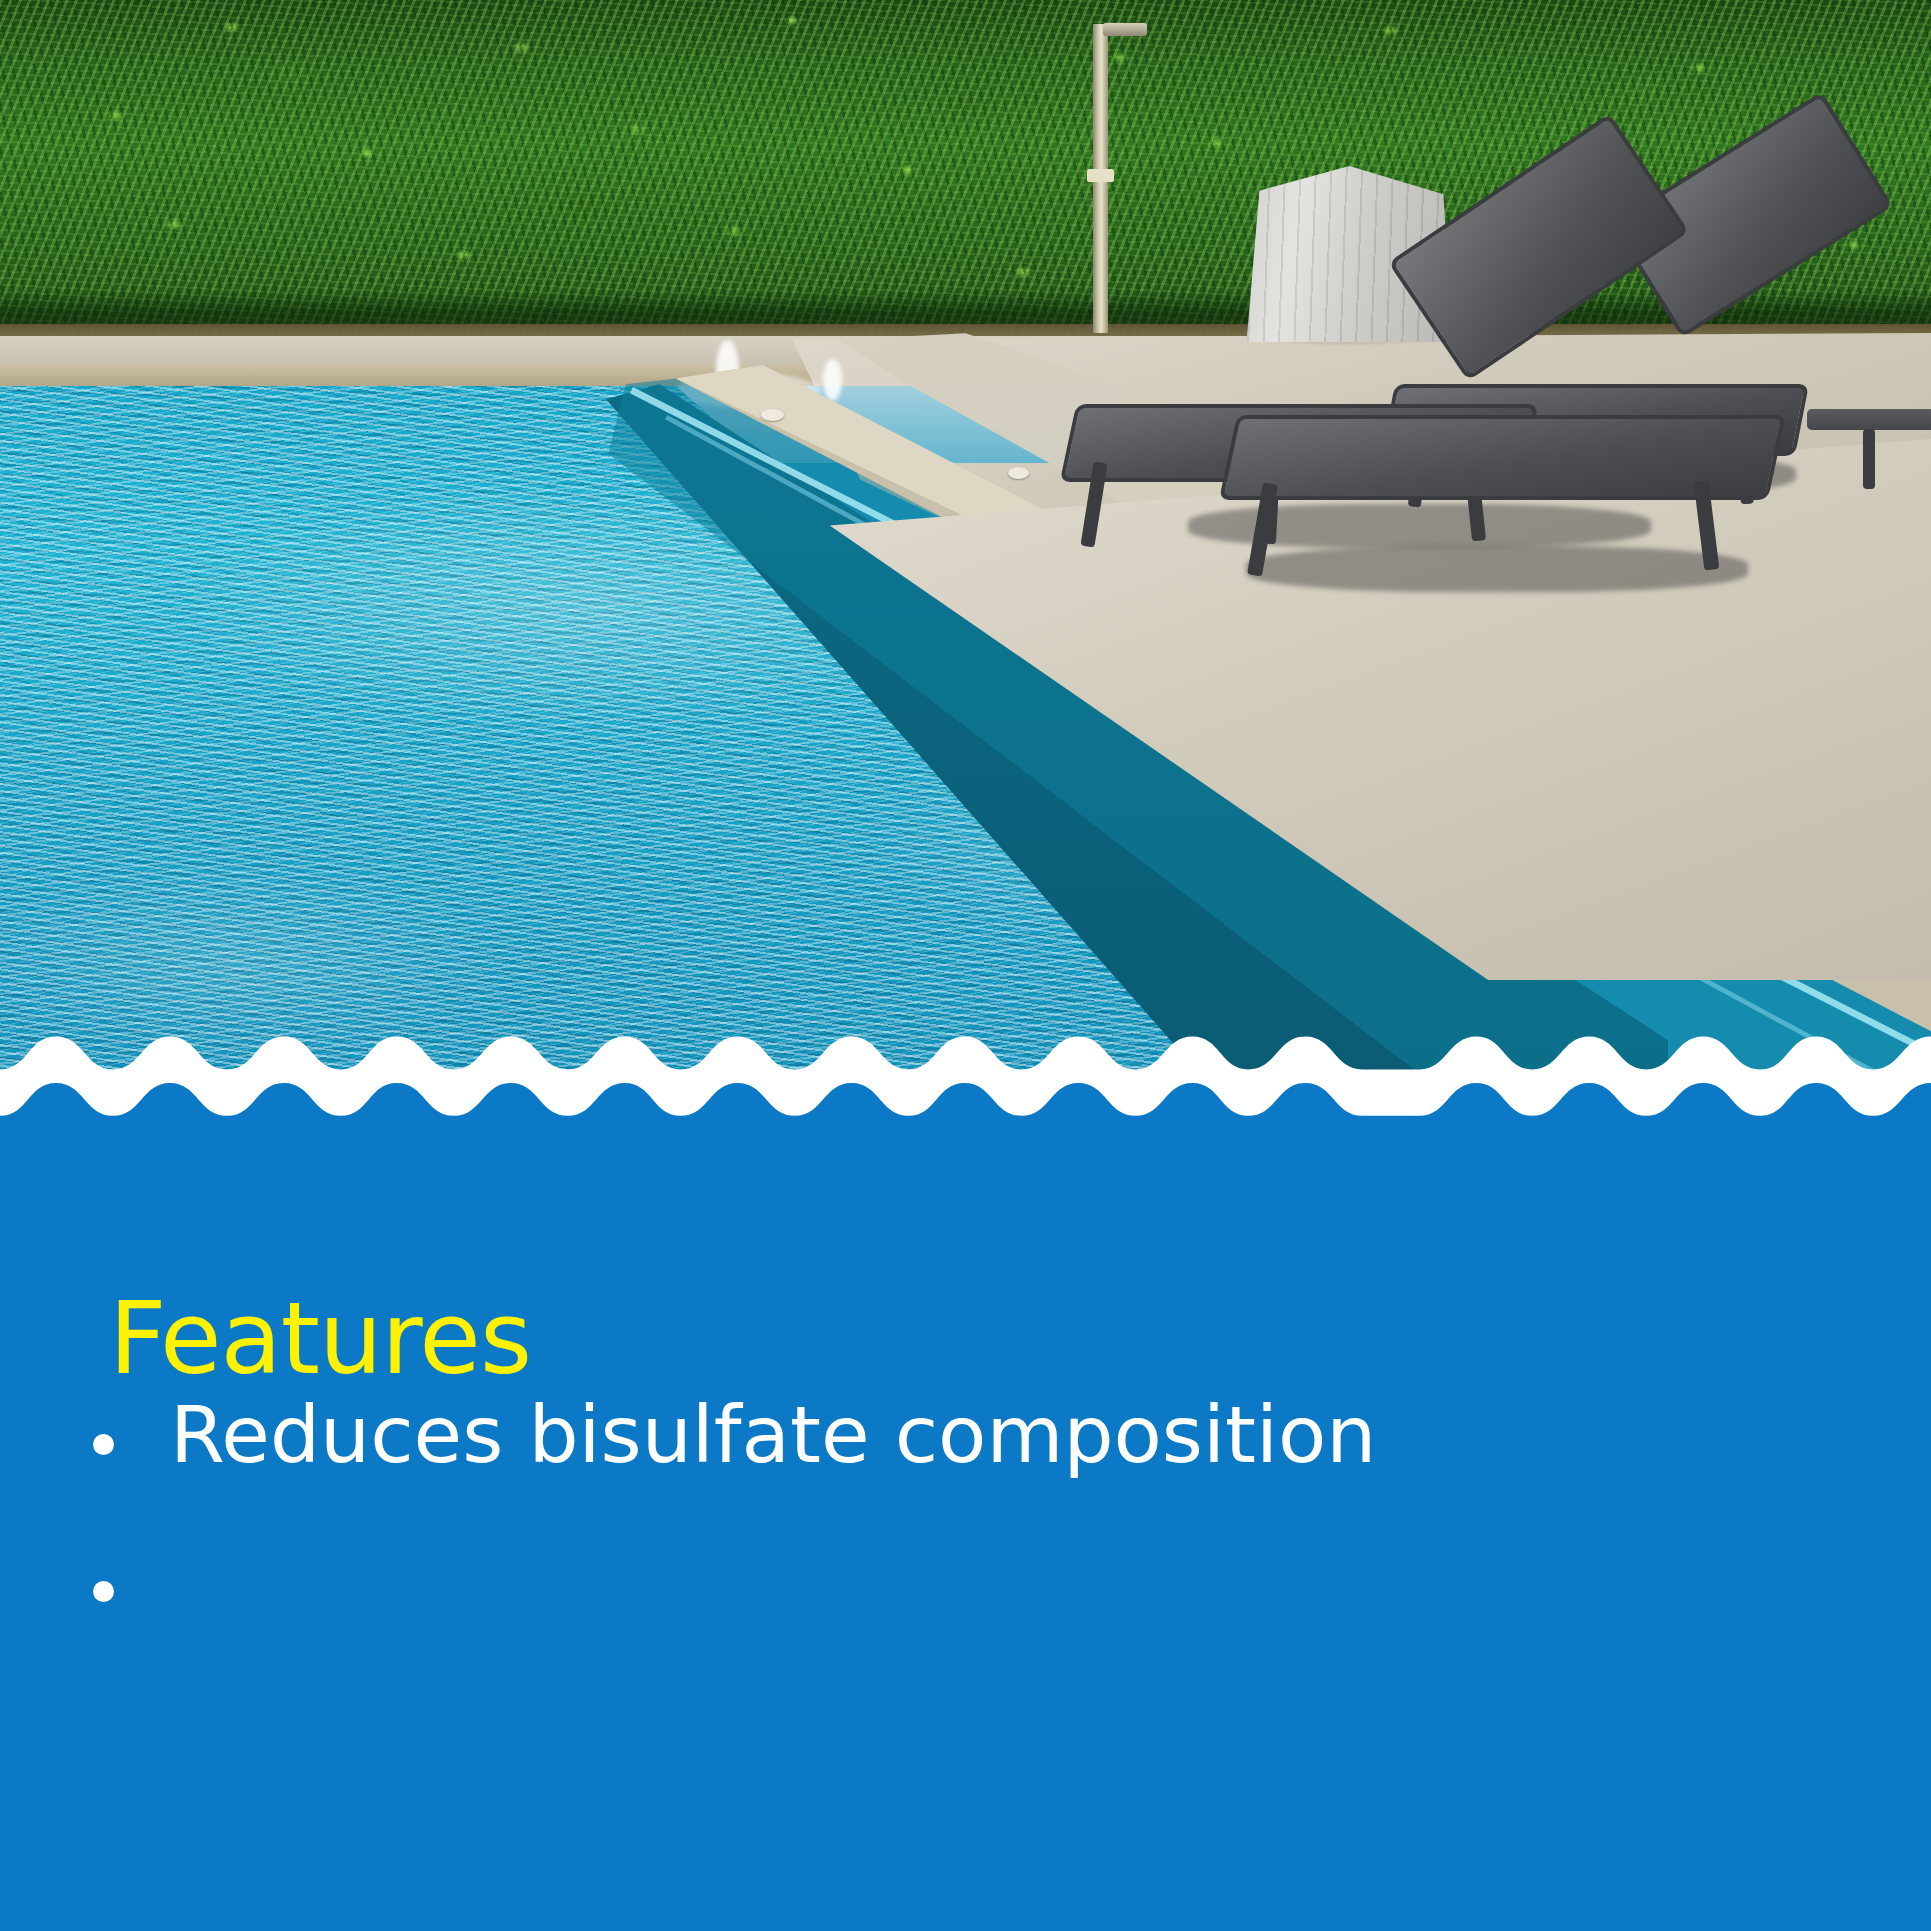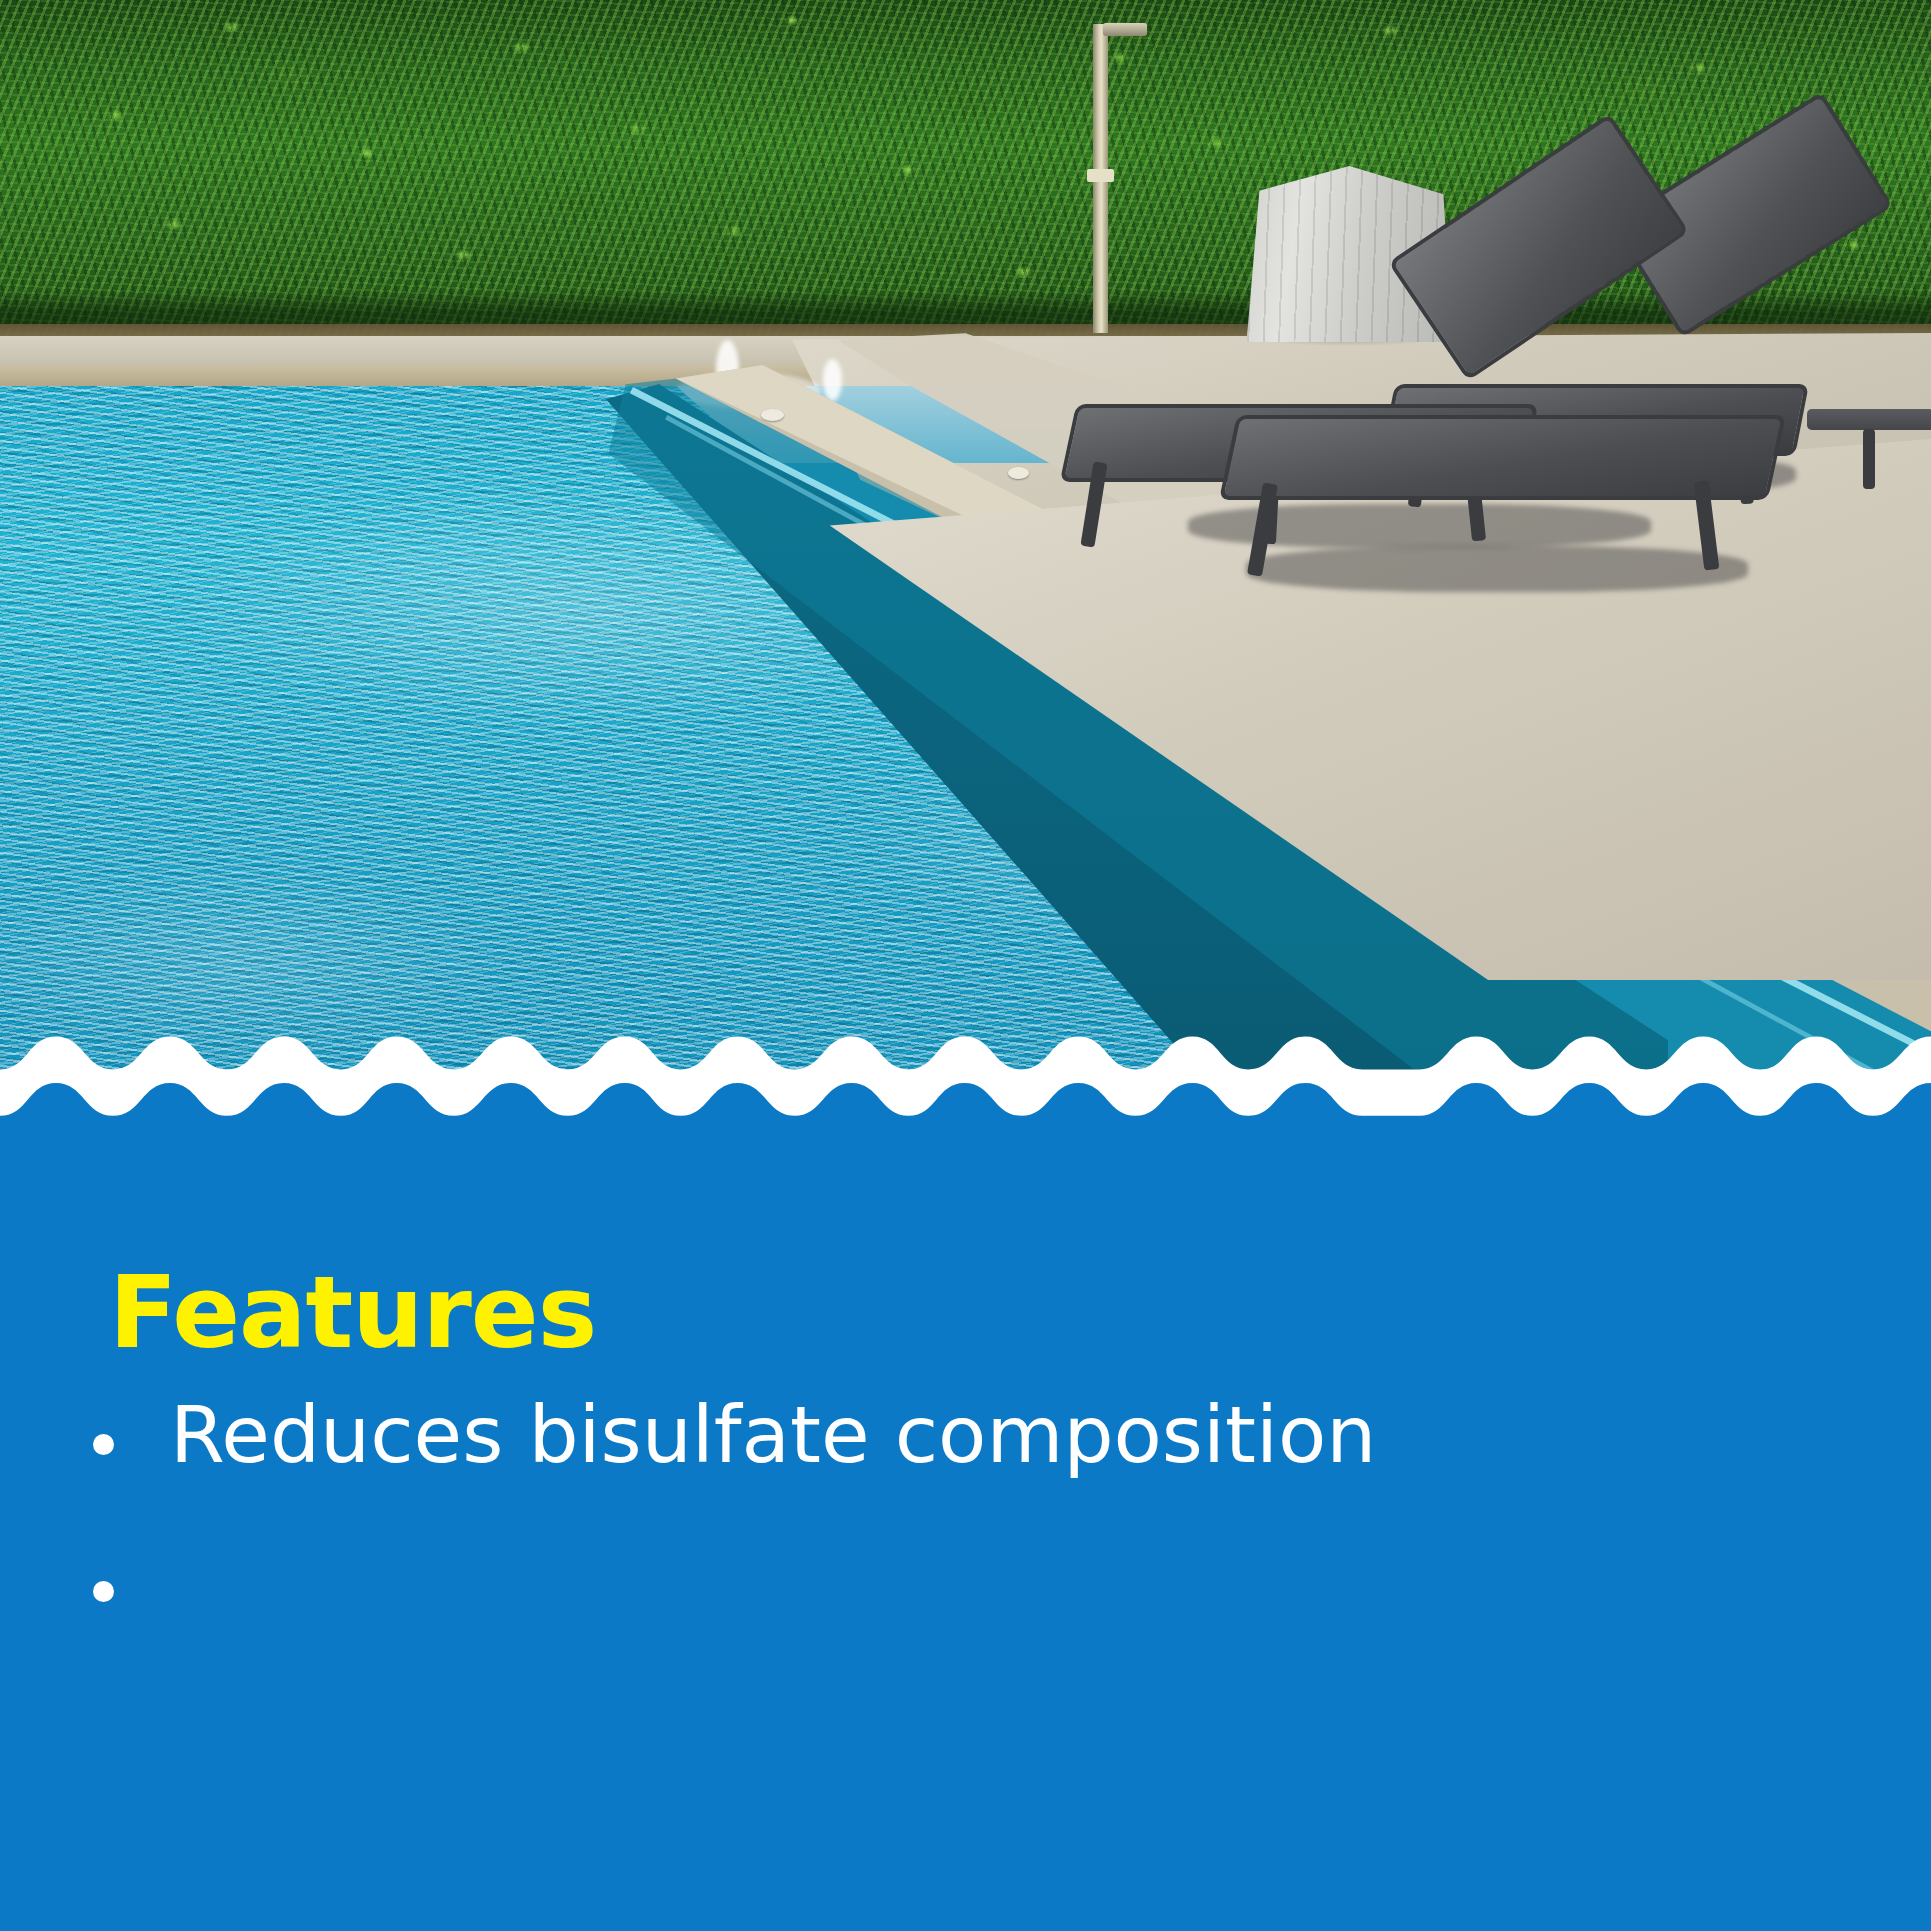--- a/index.html
+++ b/index.html
@@ -146,24 +146,24 @@
   .fitting{position:absolute;background:#efeade;border-radius:50%;box-shadow:0 1px 1.9px rgba(0,0,0,.35);}
 
   
   .wave-wrap{position:absolute;left:0;top:1023px;width:1931px;height:174px;}
   .wave-wrap svg{display:block;width:1931px;height:174px;}
 
   
   .panel{position:absolute;left:0;top:1120px;width:1931px;height:811px;background:#0b79c5;}
 
   .features-title{
-    position:absolute;left:109px;top:1180px;
+    position:absolute;left:109px;top:1206px;
     color:#fff200;
     font-family:"DejaVu Sans", sans-serif;
-    font-weight:700;
+    font-weight:400;
     font-size:100px;
     line-height:1;
     letter-spacing:-1px;
   }
 
   .bullets{position:absolute;left:93px;top:1393px;width:1757px;}
   .bullet-row{display:flex;align-items:flex-start;margin-bottom:62px;}
   .bullet-dot{
     flex:0 0 auto;width:21px;height:21px;border-radius:50%;
     background:#ffffff;margin-top:41px;margin-right:56px;

